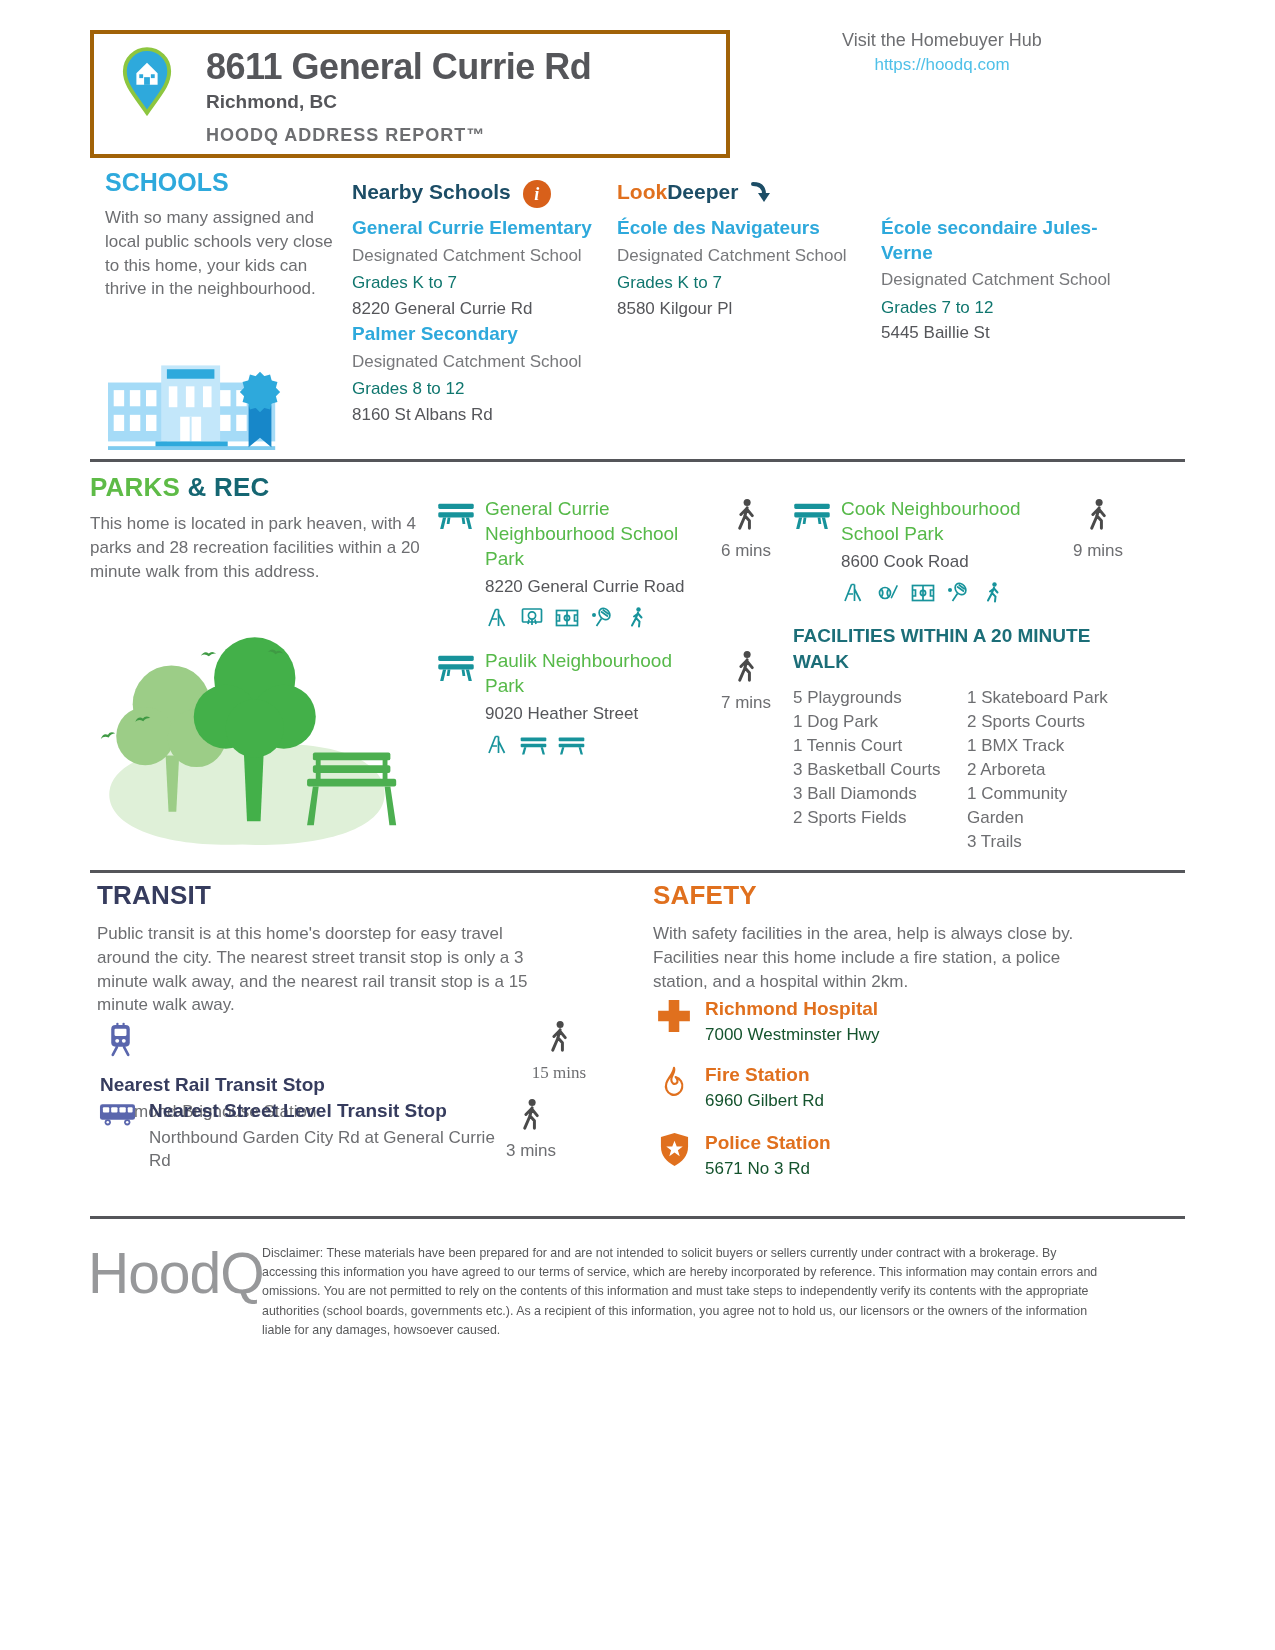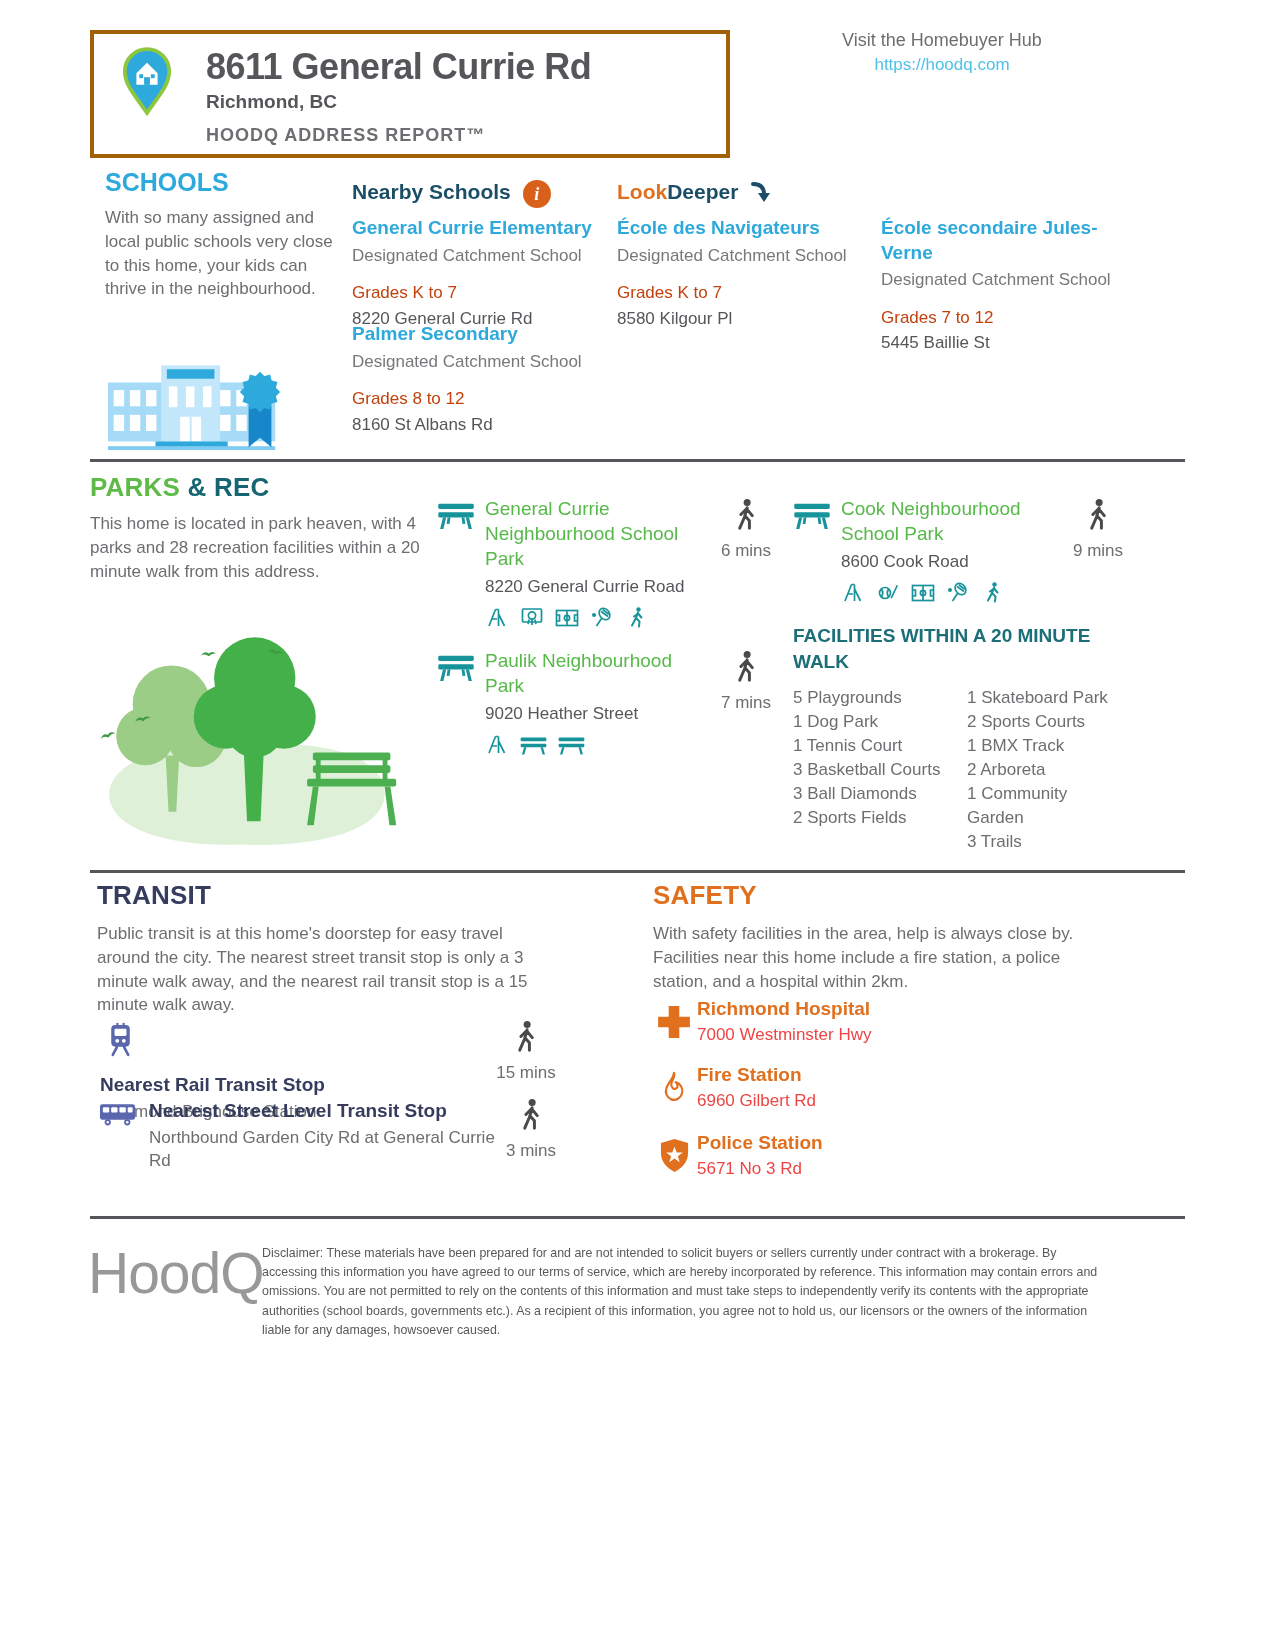--- a/index.html
+++ b/index.html
@@ -30,21 +30,21 @@
   .schools-title { left:105px; top:168px; color:#2EA9DC; font-size:25px; font-weight:800; }
   .schools-intro { left:105px; top:206px; width:232px; }
   .col-head { display:flex; gap:12px; }
   .col-head-label { font-size:21px; font-weight:800; color:#1C4D66; }
   .info { width:28px; height:28px; border-radius:50%; background:#D8601A; color:#fff; display:flex;
           align-items:center; justify-content:center; font-size:18px; font-weight:700;
           font-family:"Liberation Serif", serif; font-style:italic; cursor:pointer; }
   .school-entry { line-height:1.32; }
   .school-name { font-size:19px; font-weight:700; color:#2EA9DC; line-height:1.3; }
   .school-type { font-size:17px; color:#77787B; margin-top:4px; }
-  .school-grades { font-size:17px; color:#c2410c; margin-top:15px; }
+  .school-grades { font-size:17px; color:#0f766e; margin-top:5px; }
   .school-addr { font-size:17px; color:#55565A; margin-top:3px; }
   .ld-orange { color:#E0701E; }
   .ld-navy { color:#1C4D66; }
 
   
   .parks-title { left:90px; top:472px; }
   .t-green { color:#5EBB47; } .t-dteal { color:#156672; }
   .parks-intro { left:90px; top:512px; width:352px; }
   .park-entry { display:flex; gap:10px; }
   .park-name { font-size:19px; font-weight:400; color:#56B949; line-height:1.32; }
@@ -63,24 +63,24 @@
 
   
   .transit-title { left:97px; top:880px; color:#363C5E; }
   .transit-intro { left:97px; top:922px; width:452px; }
   .stop { display:flex; gap:12px; }
   .stop-icon { width:40px; flex:0 0 40px; display:flex; justify-content:center; }
   .stop-label { font-size:19px; font-weight:700; color:#363C5E; }
   .stop-name { font-size:17px; color:#6D6E71; margin-top:5px; line-height:1.35; }
   .safety-title { left:653px; top:880px; color:#E0701E; }
   .safety-intro { left:653px; top:922px; width:462px; }
-  .saf-item { display:flex; gap:2px;align-items:center; }
+  .saf-item { display:flex; gap:10px; }
   .saf-icon { width:42px; flex:0 0 42px; display:flex; justify-content:center; }
   .saf-name { font-size:19px; font-weight:700; color:#E0701E; }
-  .saf-addr { font-size:17px; color:#ef4444; margin-top:5px; }
+  .saf-addr { font-size:17px; color:#14532d; margin-top:5px; }
 
   
   .logo { left:88px; top:1240px; font-size:57px; color:#97989A; letter-spacing:-1px; }
   .disclaimer { left:262px; top:1244px; width:848px; font-size:12.4px; line-height:1.55; color:#58595B; }
 </style>
 </head>
 <body>
 
 <div class="page">
 
@@ -405,21 +405,21 @@
         <circle cx="9.8" cy="18.3" r="1.9" fill="#fff"></circle>
           <circle cx="16.2" cy="18.3" r="1.9" fill="#fff"></circle>
         <path d="M9.5 24.5 L5.5 32 M16.5 24.5 L20.5 32" stroke="#5A66AD" stroke-width="2.6" stroke-linecap="round"></path>
       </svg>
     </div>
     <div>
       <div class="stop-label">Nearest Rail Transit Stop</div>
       <div class="stop-name">Richmond-Brighouse Station</div>
     </div>
   </div>
-  <div class="abs walk" style="left:490px; top:1020px;">
+  <div class="abs walk" style="left:523px; top:1020px;font-family:Liberation Serif, serif;">
     <svg width="30" height="41" viewBox="0 0 26 36">
         <circle cx="14" cy="4" r="3.1" fill="#4A4A4A"></circle>
         <path d="M14 8.5 L12 16 L7.5 26.5 M12 15.5 L16 20 L16 26.5 M13.5 9.5 L8.5 14.5 M13.5 9.5 L18.5 15.5" stroke="#4A4A4A" stroke-width="2.6" fill="none" stroke-linecap="round" stroke-linejoin="round"></path>
       </svg>
     <div class="walk-mins">15 mins</div>
   </div>
 
   <div class="abs stop" style="left:97px; top:1100px; width:420px;">
     <div class="stop-icon">
       <svg width="37" height="28" viewBox="0 0 38 28">

